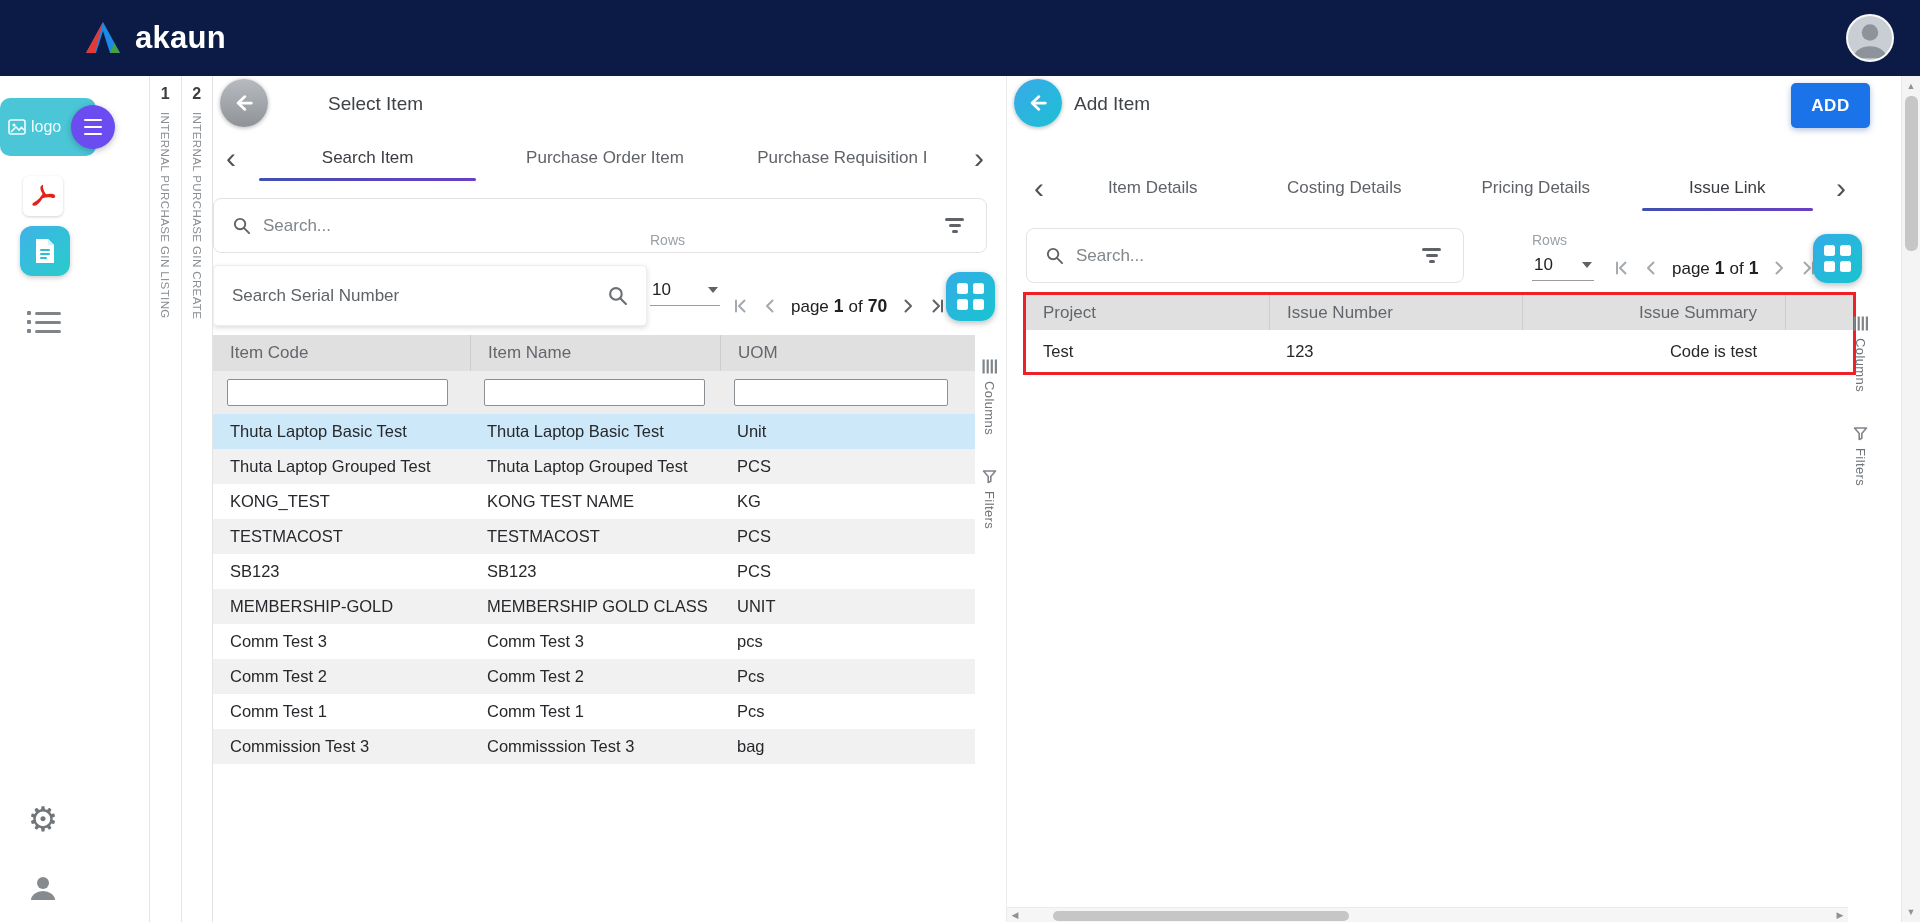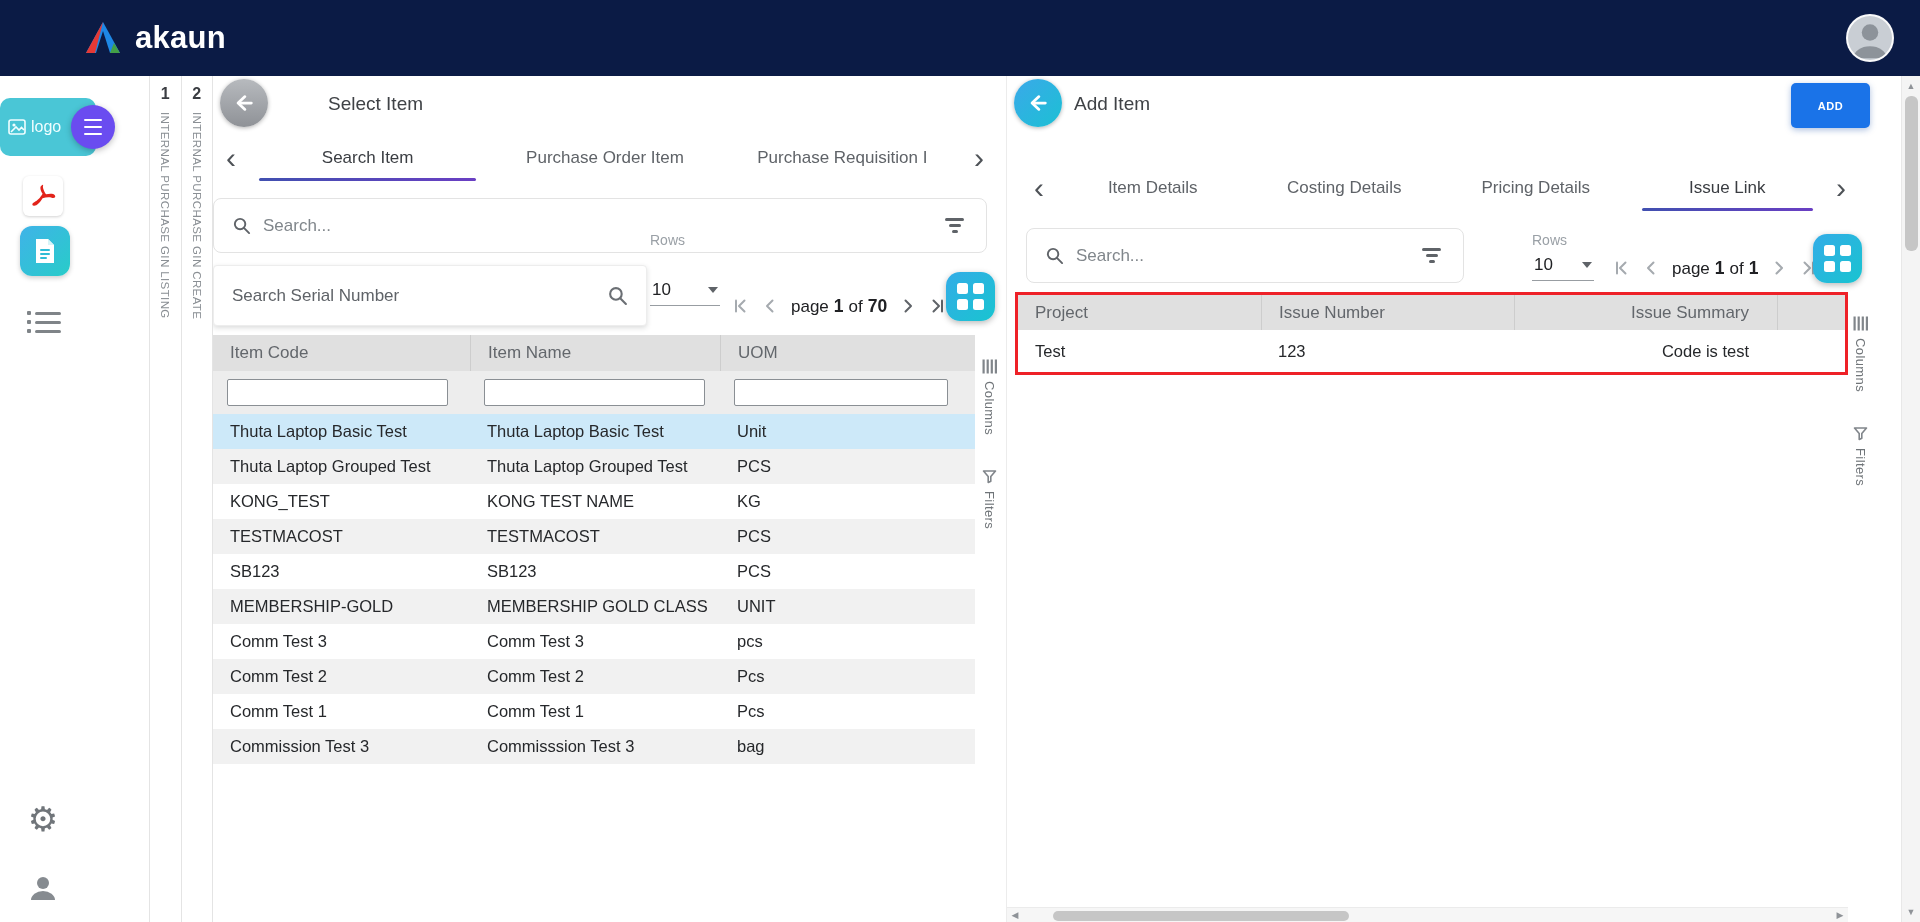--- a/index.html
+++ b/index.html
@@ -125,23 +125,23 @@
 
   
   .rail{position:absolute;display:flex;flex-direction:column;align-items:center;gap:34px}
   .panel-left .rail{left:763px;top:283px;width:27px}
   .panel-right .rail{left:841px;top:240px;width:25px}
   .rail-group{display:flex;flex-direction:column;align-items:center;gap:7px;color:#6f7478;cursor:pointer}
   .rail-label{writing-mode:vertical-rl;font-size:13px;letter-spacing:.4px}
 
   
   .add-btn{position:absolute;left:784px;top:7px;width:79px;height:45px;background:var(--add-blue,#1a73e8);color:#fff;
-           font-size:11px;font-weight:bold;letter-spacing:.6px;border:0;border-radius:5px;cursor:pointer;
+           font-size:17px;font-weight:bold;letter-spacing:.6px;border:0;border-radius:5px;cursor:pointer;
            box-shadow:0 2px 6px rgba(23,78,166,.35);font-family:inherit}
-  .hl-table{position:absolute;left:8px;top:216px;width:833px;border:3px solid var(--highlight-red,#ee2128);background:#fff}
+  .hl-table{position:absolute;left:16px;top:216px;width:833px;border:3px solid var(--highlight-red,#ee2128);background:#fff}
   .hl-table .thead{height:35px}
   .rc0{width:243px}.rc1{width:253px}
   .rc2{width:263px;display:flex;align-items:center;justify-content:flex-end;padding-right:28px}
   .rc3{flex:1}
   .hl-row{display:flex;align-items:center;height:42px;background:#fff}
   .hl-row .rc2{padding-left:0}
 
   
   .hscroll{position:absolute;left:0;top:831px;width:841px;height:15px;background:#f6f6f6;border-top:1px solid #ebebeb;
            display:flex;align-items:center;z-index:7}

